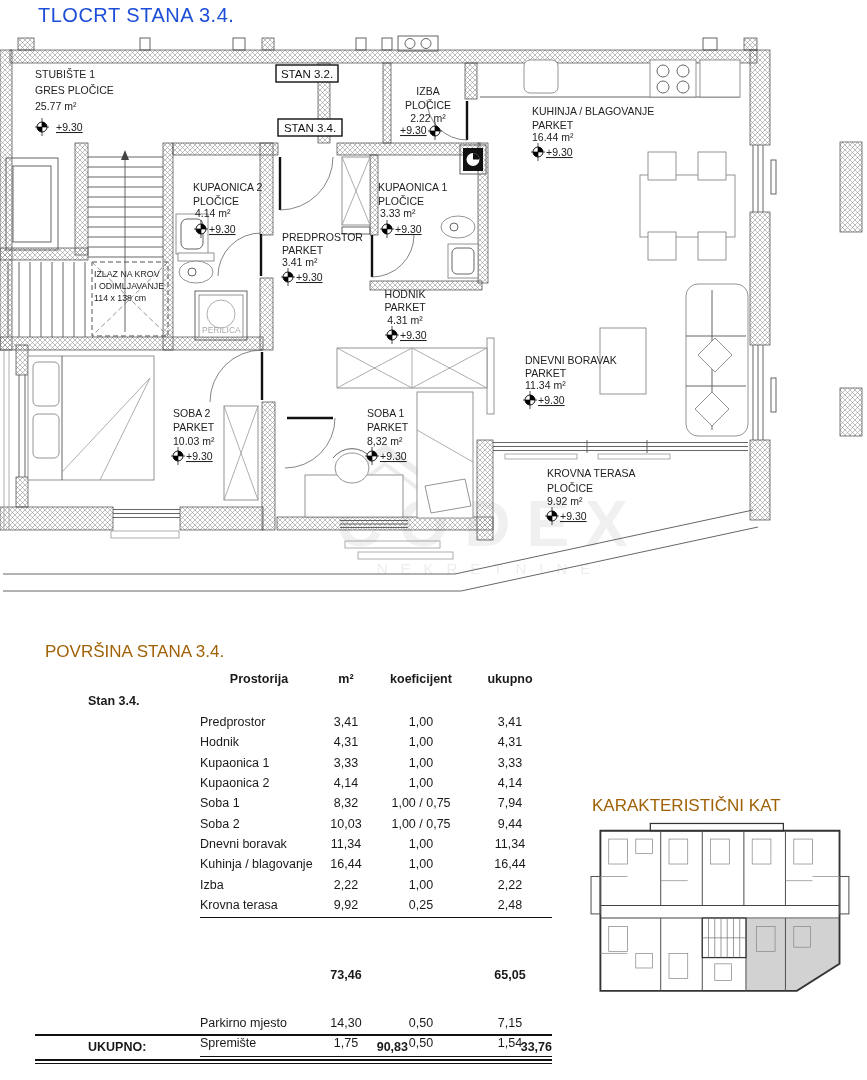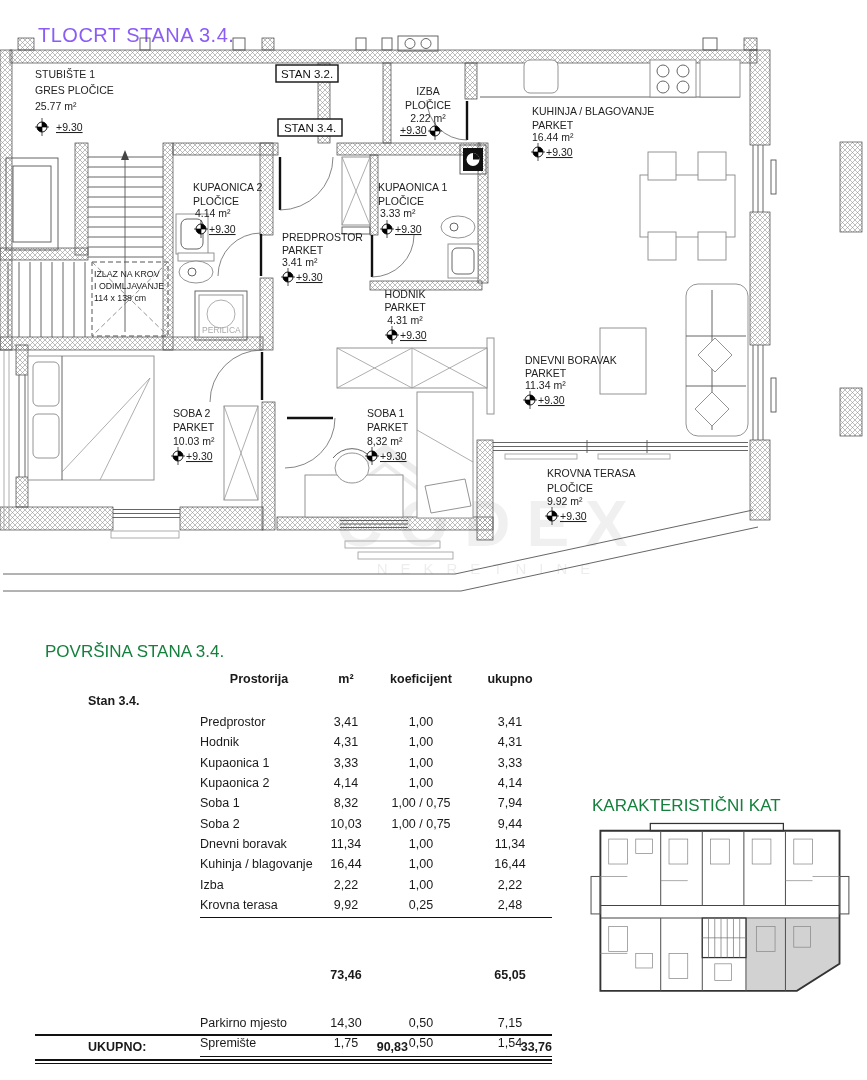--- a/index.html
+++ b/index.html
@@ -1,20 +1,20 @@
 <!DOCTYPE html>
 <html><head>
 <meta charset="utf-8">
 <style>
   html,body{margin:0;padding:0;background:#fff;}
   .page{position:relative;width:867px;height:1080px;background:#fff;overflow:hidden;
         font-family:"Liberation Sans",sans-serif;color:#1a1a1a;}
   .abs{position:absolute;}
-  .main-title{left:38px;top:24px;font-size:20px;letter-spacing:.5px;color:#8b5cf6;}
-  .sect-title{font-size:17px;color:#15803d;}
+  .main-title{left:38px;top:4px;font-size:20px;letter-spacing:.5px;color:#1d4ed8;}
+  .sect-title{font-size:17px;color:#a16207;}
   
   .wm{left:320px;top:438px;width:340px;text-align:center;z-index:0;color:#b9b9b9;}
   .wm .wm-roof{opacity:.18;}
   .wm .wm-big{font-size:64px;font-weight:bold;letter-spacing:16px;opacity:.20;line-height:.9;}
   .wm .wm-sub{font-size:15px;letter-spacing:13px;opacity:.25;margin-top:6px;}
   
   svg{display:block;}
   .plan-svg{left:0;top:0;z-index:1;}
   .wall{fill:url(#hatch);stroke:#444;stroke-width:.7;}
   .thin{fill:none;stroke:#555;stroke-width:.9;}

